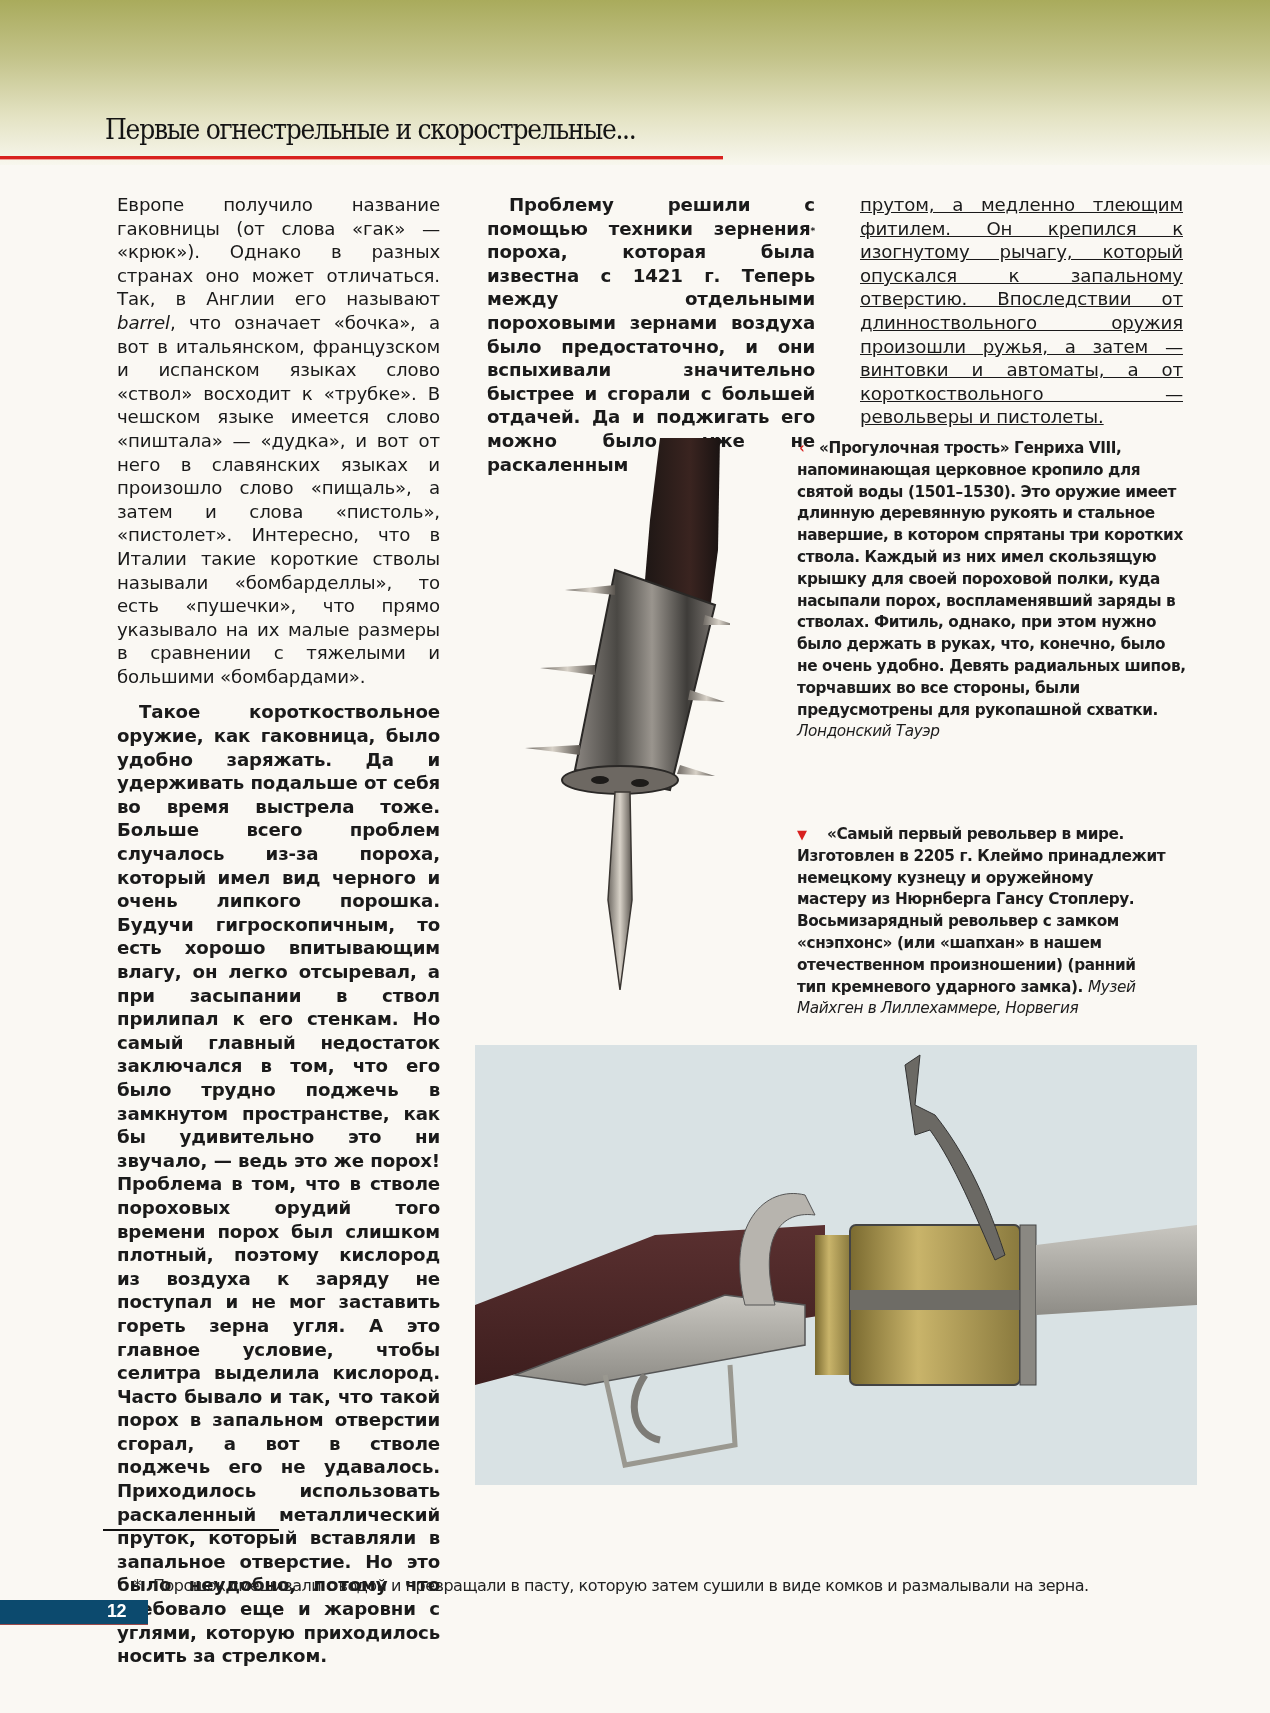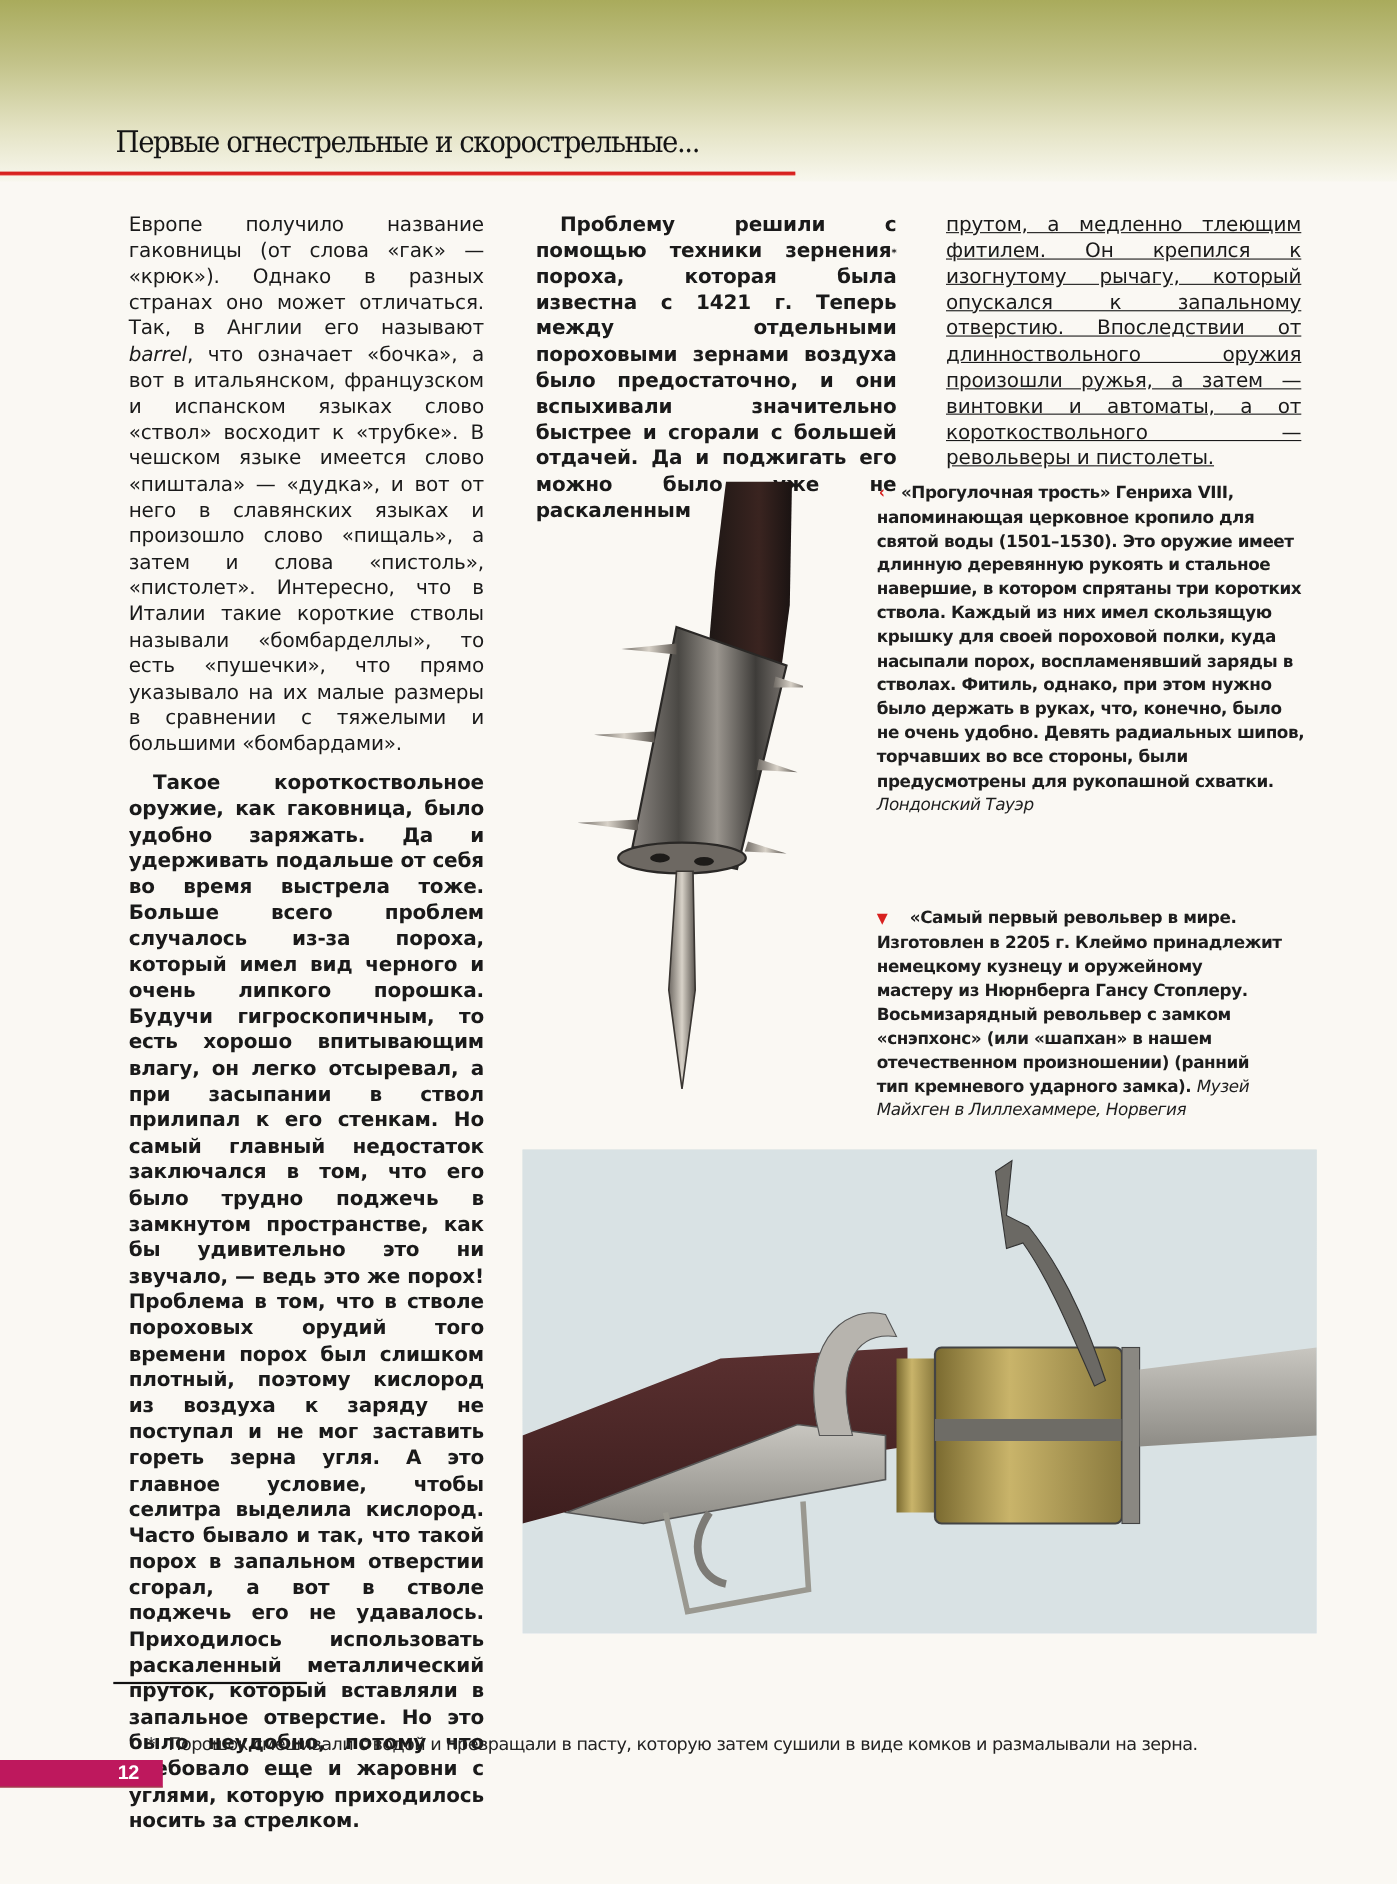--- a/index.html
+++ b/index.html
@@ -58,21 +58,21 @@
   .footnote-rule {
     position: absolute; left: 103px; top: 1529px; width: 176px; height: 2px; background: #111;
   }
   .footnote {
     position: absolute; left: 103px; top: 1538px; width: 1030px;
     font-size: 16px; line-height: 24px; letter-spacing: -0.5px; color: #222; margin-top: 36px;
   }
   .footnote .star { display: inline-block; width: 50px; text-align: right; padding-right: 12px; box-sizing: border-box; }
   .page-number-bar {
     position: absolute; left: 0; top: 1600px; width: 148px; height: 24px;
-    background: #be185d; border-bottom: 1px solid #9a4a4a;
+    background: #0c4a6e; border-bottom: 1px solid #9a4a4a;
   }
   .page-number {
     position: absolute; right: 22px; top: 1px; color: #fff; font-weight: bold; font-size: 18px;
     font-family: "Liberation Sans", sans-serif; letter-spacing: -0.5px;
   }
 </style>
 </head>
 <body>
 
 <div class="header-band"></div>

